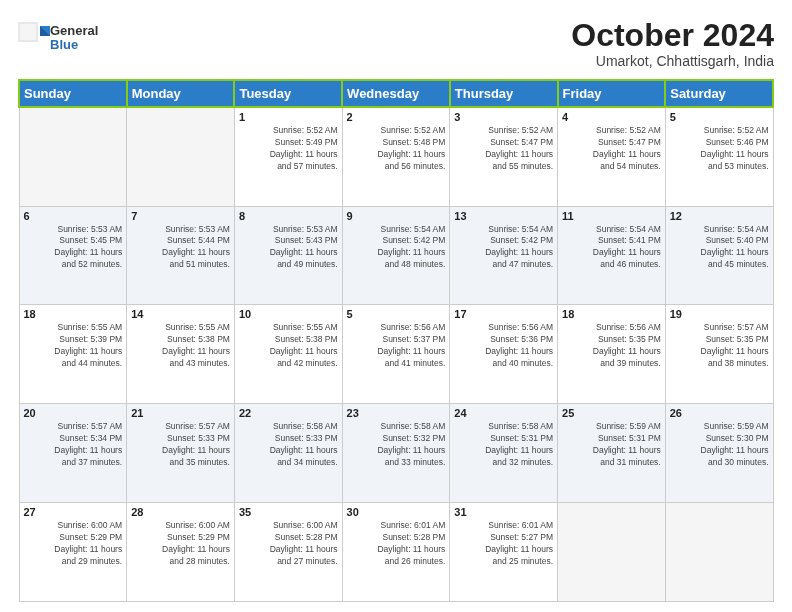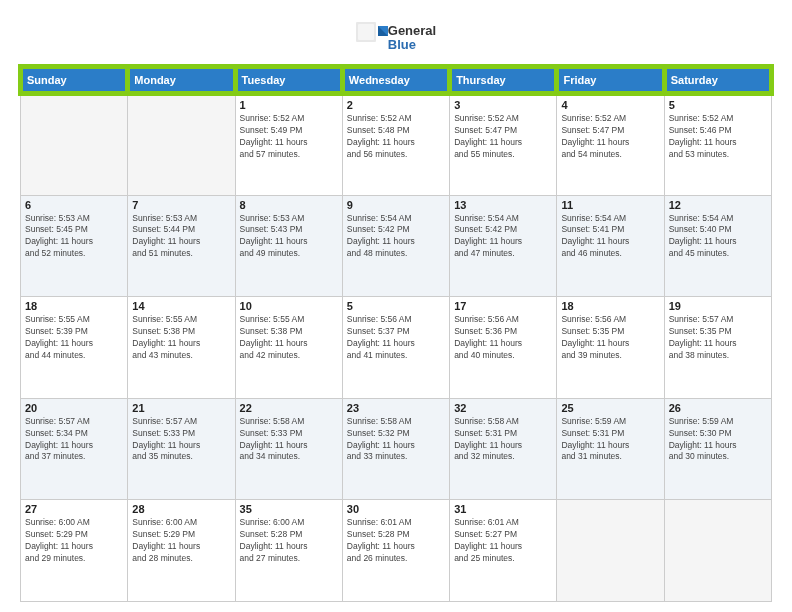--- a/index.html
+++ b/index.html
@@ -13,21 +13,21 @@
     .page {
       width: 792px;
       height: 612px;
       padding: 18px 18px 10px 18px;
       display: flex;
       flex-direction: column;
     }
     .header {
       display: flex;
       align-items: flex-start;
-      justify-content: center;
+      justify-content: space-between;
       margin-bottom: 10px;
     }
     .logo {
       display: flex;
       align-items: center;
       margin-top: 4px;
     }
     .logo-text {
       display: flex;
       flex-direction: column;
@@ -52,25 +52,25 @@
     }
     .calendar-table {
       width: 100%;
       border-collapse: collapse;
       flex: 1;
       table-layout: fixed;
     }
     .calendar-table th {
       background: #2b7dc8;
       color: #fff;
-      font-size: 11px;
+      font-size: 13px;
       font-weight: bold;
       padding: 5px 4px;
       text-align: left;
-      border: 5px solid #84cc16;
+      border: 2px solid #84cc16;
     }
     .calendar-table td {
       border: 1px solid #ccc;
       vertical-align: top;
       padding: 3px 4px;
       font-size: 9px;
       color: #333;
       background: #fff;
       height: 88px;
     }
@@ -81,20 +81,21 @@
       font-size: 11px;
       font-weight: bold;
       color: #222;
       display: block;
       margin-bottom: 2px;
     }
     .day-info {
       color: #444;
       font-size: 8.5px;
       line-height: 1.4;
+      text-align: right;
     }
     .row-shaded td {
       background: #f0f4f8;
     }
   </style>
 </head>
 <body>
 
 <div class="page">
   <div class="header">
@@ -104,20 +105,24 @@
         <polygon points="22,4 32,4 32,14 22,14" fill="#2b7dc8"></polygon>
         <polygon points="22,4 32,14 22,14" fill="#1a5fa0"></polygon>
         <rect x="0" y="0" width="20" height="20" fill="#e8e8e8" rx="1"></rect>
         <rect x="2" y="2" width="16" height="16" fill="#f5f5f5" rx="1"></rect>
       </svg>
       <div class="logo-text">
         <span class="logo-general">General</span>
         <span class="logo-blue">Blue</span>
       </div>
     </div>
+    <div class="title-block">
+      <div class="title-month">October 2024</div>
+      <div class="title-location">Umarkot, Chhattisgarh, India</div>
+    </div>
   </div>
 
   <table class="calendar-table">
     <thead>
       <tr>
         <th>Sunday</th>
         <th>Monday</th>
         <th>Tuesday</th>
         <th>Wednesday</th>
         <th>Thursday</th>
@@ -290,21 +295,21 @@
 and 34 minutes.</div>
           </td>
           <td>
             <span class="day-number">23</span>
             <div class="day-info" style="white-space: pre-line;">Sunrise: 5:58 AM
 Sunset: 5:32 PM
 Daylight: 11 hours
 and 33 minutes.</div>
           </td>
           <td>
-            <span class="day-number">32</span>
+            <span class="day-number">24</span>
             <div class="day-info" style="white-space: pre-line;">Sunrise: 5:58 AM
 Sunset: 5:31 PM
 Daylight: 11 hours
 and 32 minutes.</div>
           </td>
           <td>
             <span class="day-number">25</span>
             <div class="day-info" style="white-space: pre-line;">Sunrise: 5:59 AM
 Sunset: 5:31 PM
 Daylight: 11 hours

